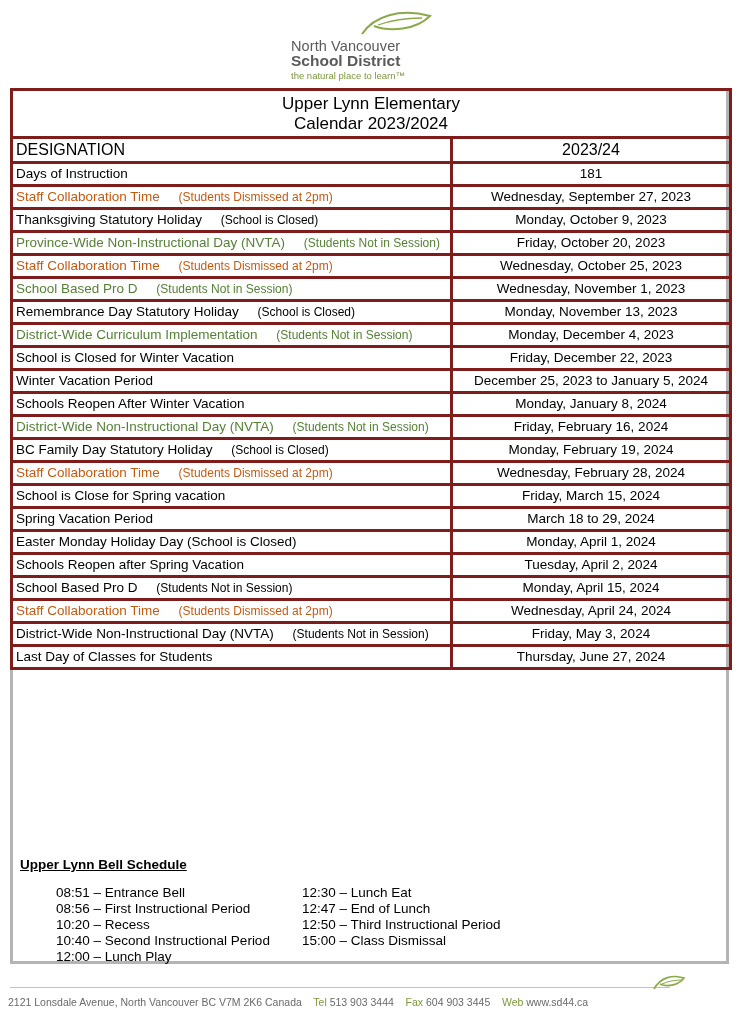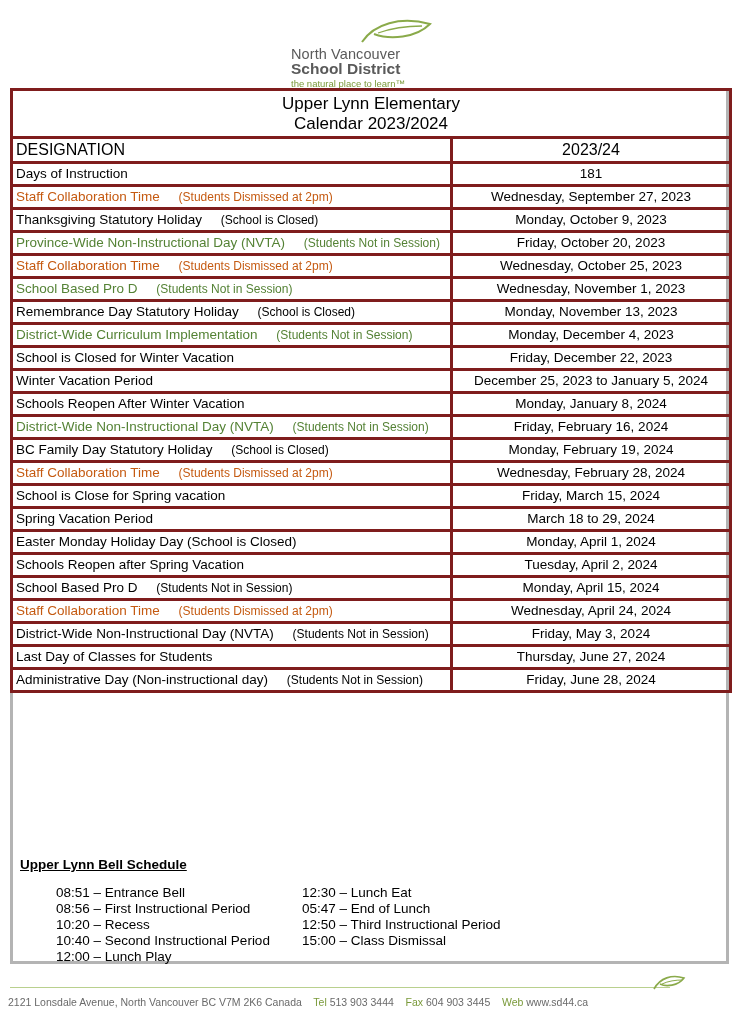--- a/index.html
+++ b/index.html
@@ -1,19 +1,19 @@
 <!DOCTYPE html>
 <html><head>
 <meta charset="utf-8">
 <style>
   html, body { margin: 0; padding: 0; background: #ffffff; }
   body { width: 739px; height: 1014px; position: relative; overflow: hidden;
          font-family: "Liberation Sans", "DejaVu Sans", sans-serif; color: #000; }
 
-  .logo { position: absolute; left: 290px; top: 16px; width: 170px; height: 68px; }
+  .logo { position: absolute; left: 290px; top: 8px; width: 170px; height: 68px; }
   .logo .leaf { position: absolute; left: 70px; top: 0; }
   .logo .l1 { position: absolute; left: 1px; top: 30px; font-size: 14.5px; color: #5a5a5a; letter-spacing: 0.1px; white-space: nowrap; }
   .logo .l2 { position: absolute; left: 1px; top: 44px; font-size: 15.5px; font-weight: bold; color: #5a5a5a; white-space: nowrap; }
   .logo .l3 { position: absolute; left: 1px; top: 62px; font-size: 9.5px; color: #7a9a3a; white-space: nowrap; }
 
   .frame { position: absolute; left: 10px; top: 88px; width: 719px; height: 876px;
            border: 3px solid #b4b4b4; box-sizing: border-box; }
 
   table.cal { position: absolute; left: 10px; top: 88px; width: 719px;
               border-collapse: collapse; table-layout: fixed; }
@@ -149,39 +149,35 @@
         <td class="date">Wednesday, April 24, 2024</td>
       </tr>
       <tr>
         <td class="c-black"><span>District-Wide Non-Instructional Day (NVTA)</span> <span class="note">(Students Not in Session)</span></td>
         <td class="date">Friday, May 3, 2024</td>
       </tr>
       <tr>
         <td class="c-black"><span>Last Day of Classes for Students</span></td>
         <td class="date">Thursday, June 27, 2024</td>
       </tr>
-      <tr>
-        <td class="c-black"><span>Administrative Day (Non-instructional day)</span> <span class="note">(Students Not in Session)</span></td>
-        <td class="date">Friday, June 28, 2024</td>
-      </tr>
     </tbody>
 </table>
 
 <div class="bell">
   <div class="title">Upper Lynn Bell Schedule</div>
   <div class="col" id="bell-left" style="left:12px;">
       <div>08:51 – Entrance Bell</div>
       <div>08:56 – First Instructional Period</div>
       <div>10:20 – Recess</div>
       <div>10:40 – Second Instructional Period</div>
       <div>12:00 – Lunch Play</div>
     </div>
   <div class="col" id="bell-right" style="left:258px;">
       <div>12:30 – Lunch Eat</div>
-      <div>05:47 – End of Lunch</div>
+      <div>12:47 – End of Lunch</div>
       <div>12:50 – Third Instructional Period</div>
       <div>15:00 – Class Dismissal</div>
     </div>
 </div>
 
 <div class="footer-line"></div>
 <svg class="footer-leaf" width="34" height="16" viewBox="0 0 34 16">
   <path d="M2 15 C 8 4, 20 0, 32 4 C 26 12, 14 13, 8 10" fill="none" stroke="#8aaa4a" stroke-width="1.6"></path>
   <path d="M10 10 C 16 7, 24 6, 30 6" fill="none" stroke="#8aaa4a" stroke-width="1"></path>
 </svg>

